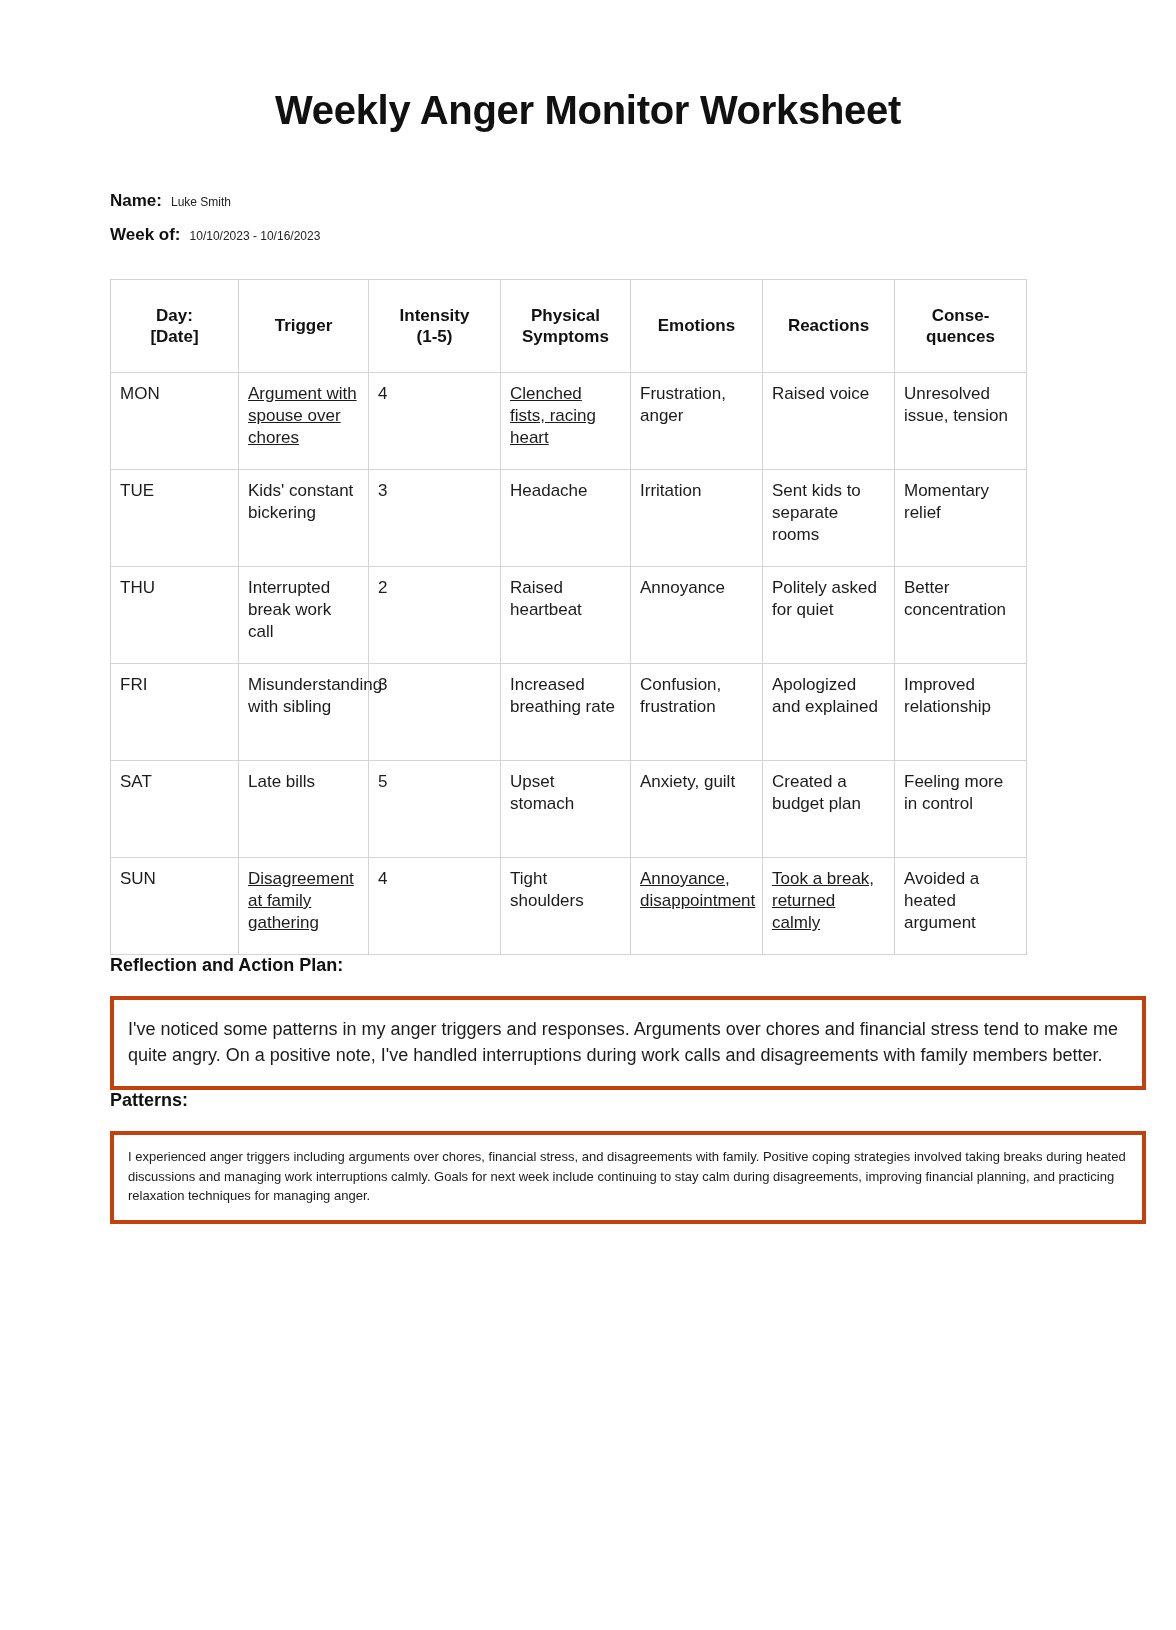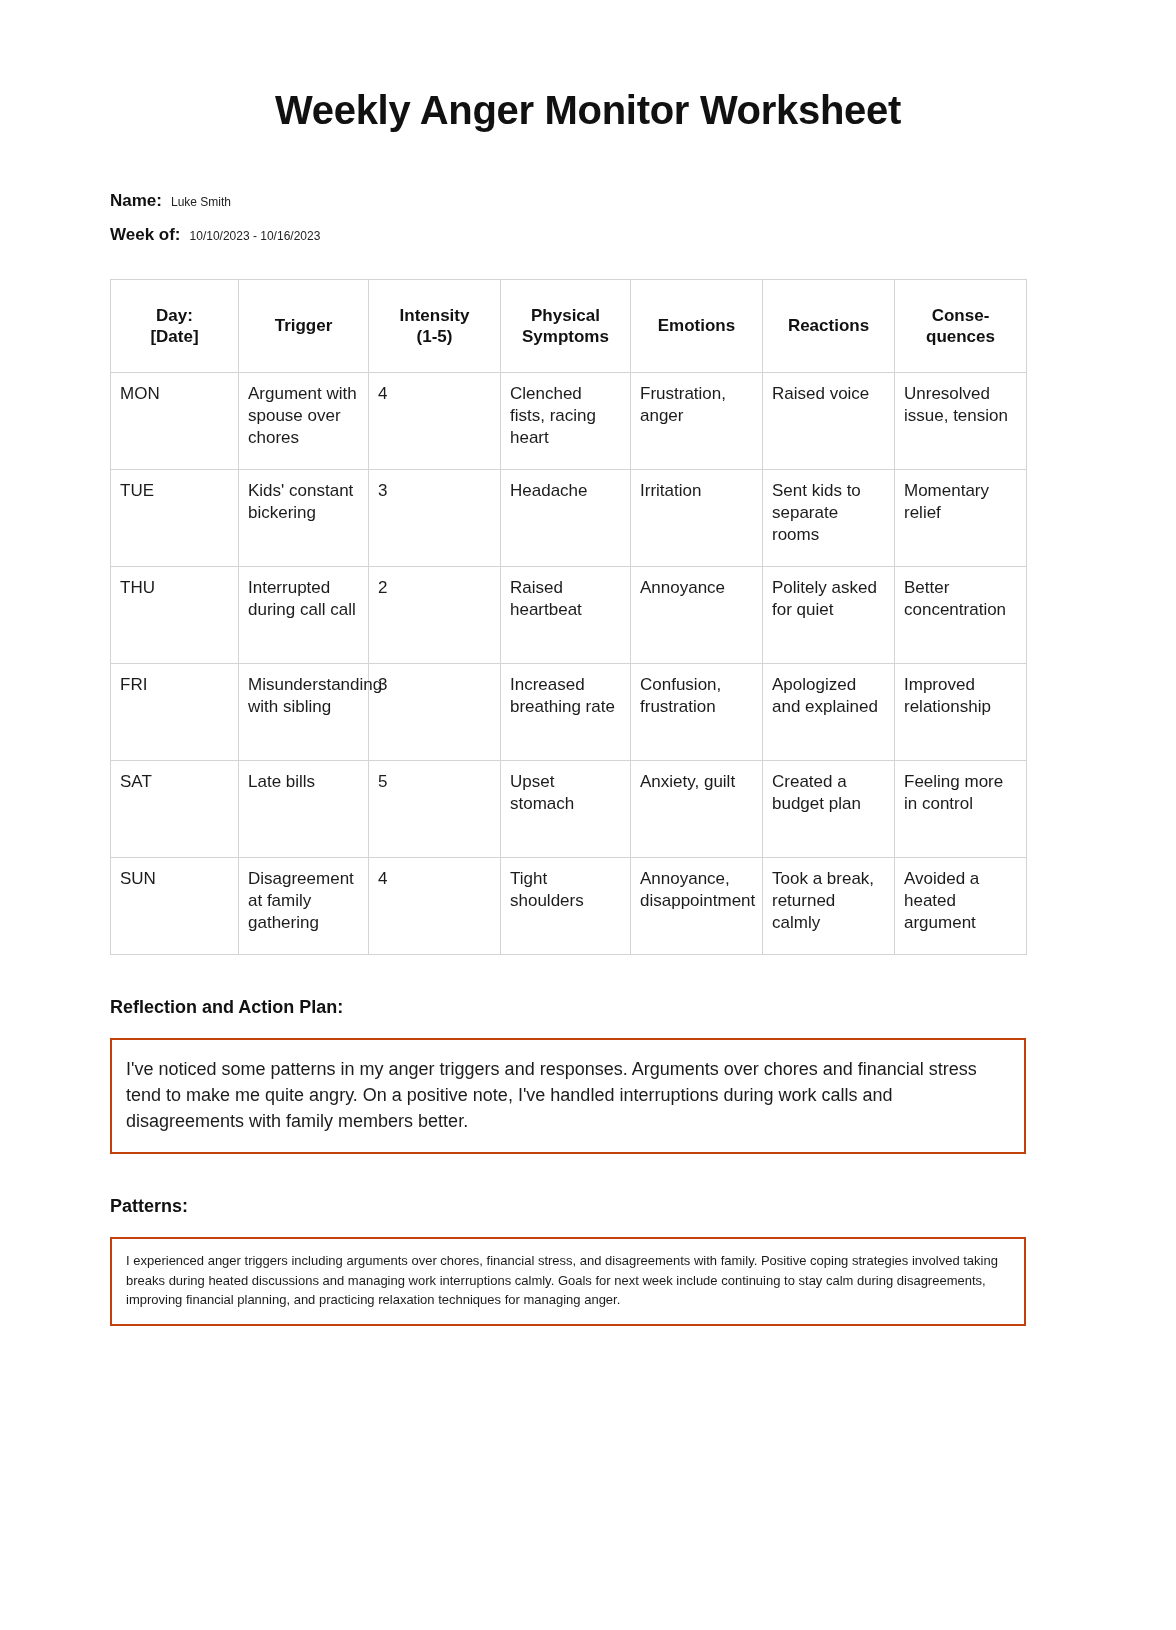--- a/index.html
+++ b/index.html
@@ -74,40 +74,39 @@
     color: #111;
   }
   table.worksheet td {
     font-size: 17px;
     line-height: 1.3;
     color: #1c1c1c;
     height: 76px;
   }
   td.cell-day { font-size: 17px; padding-left: 16px; }
   
-  td.sm { font-size: 14px; line-height: 1.28; }
+  td.sm { font-size: 14px; line-height: 1.28; text-decoration: underline; }
   td.center-ish { text-align: center; margin-left: 39px; }
   col.c-day { width: 128px; }
   col.c-trigger { width: 130px; }
   col.c-intensity { width: 132px; }
   col.c-symptoms { width: 130px; }
   col.c-emotions { width: 132px; }
   col.c-reactions { width: 132px; }
   col.c-cons { width: 132px; }
 
   .section-heading {
     font-weight: bold;
     font-size: 18px;
-    margin-top: 42px;
     margin-bottom: 20px;
     color: #111;
   }
   .textbox {
-    border: 2px solid #c2410c;
-    width: 916px;
+    border: 4px solid #c2410c;
+    width: 1036px;
     box-sizing: border-box;
     padding: 16px 14px 18px 14px;
     font-size: 18px;
     line-height: 1.45;
     color: #1c1c1c;
   }
   .textbox.small {
     font-size: 13px;
     line-height: 1.5;
     padding: 12px 14px 14px 14px;
@@ -178,21 +177,21 @@
         <td class="cell-day">TUE</td>
         <td>Kids' constant bickering</td>
         <td>3</td>
         <td>Headache</td>
         <td>Irritation</td>
         <td>Sent kids to separate rooms</td>
         <td>Momentary relief</td>
       </tr>
       <tr>
         <td class="cell-day">THU</td>
-        <td>Interrupted during call call</td>
+        <td>Interrupted break work call</td>
         <td>2</td>
         <td class="center-ish">Raised heartbeat</td>
         <td>Annoyance</td>
         <td class="center-ish">Politely asked for quiet</td>
         <td>Better concentration</td>
       </tr>
       <tr>
         <td class="cell-day">FRI</td>
         <td>Misunderstanding with sibling</td>
         <td>3</td>

